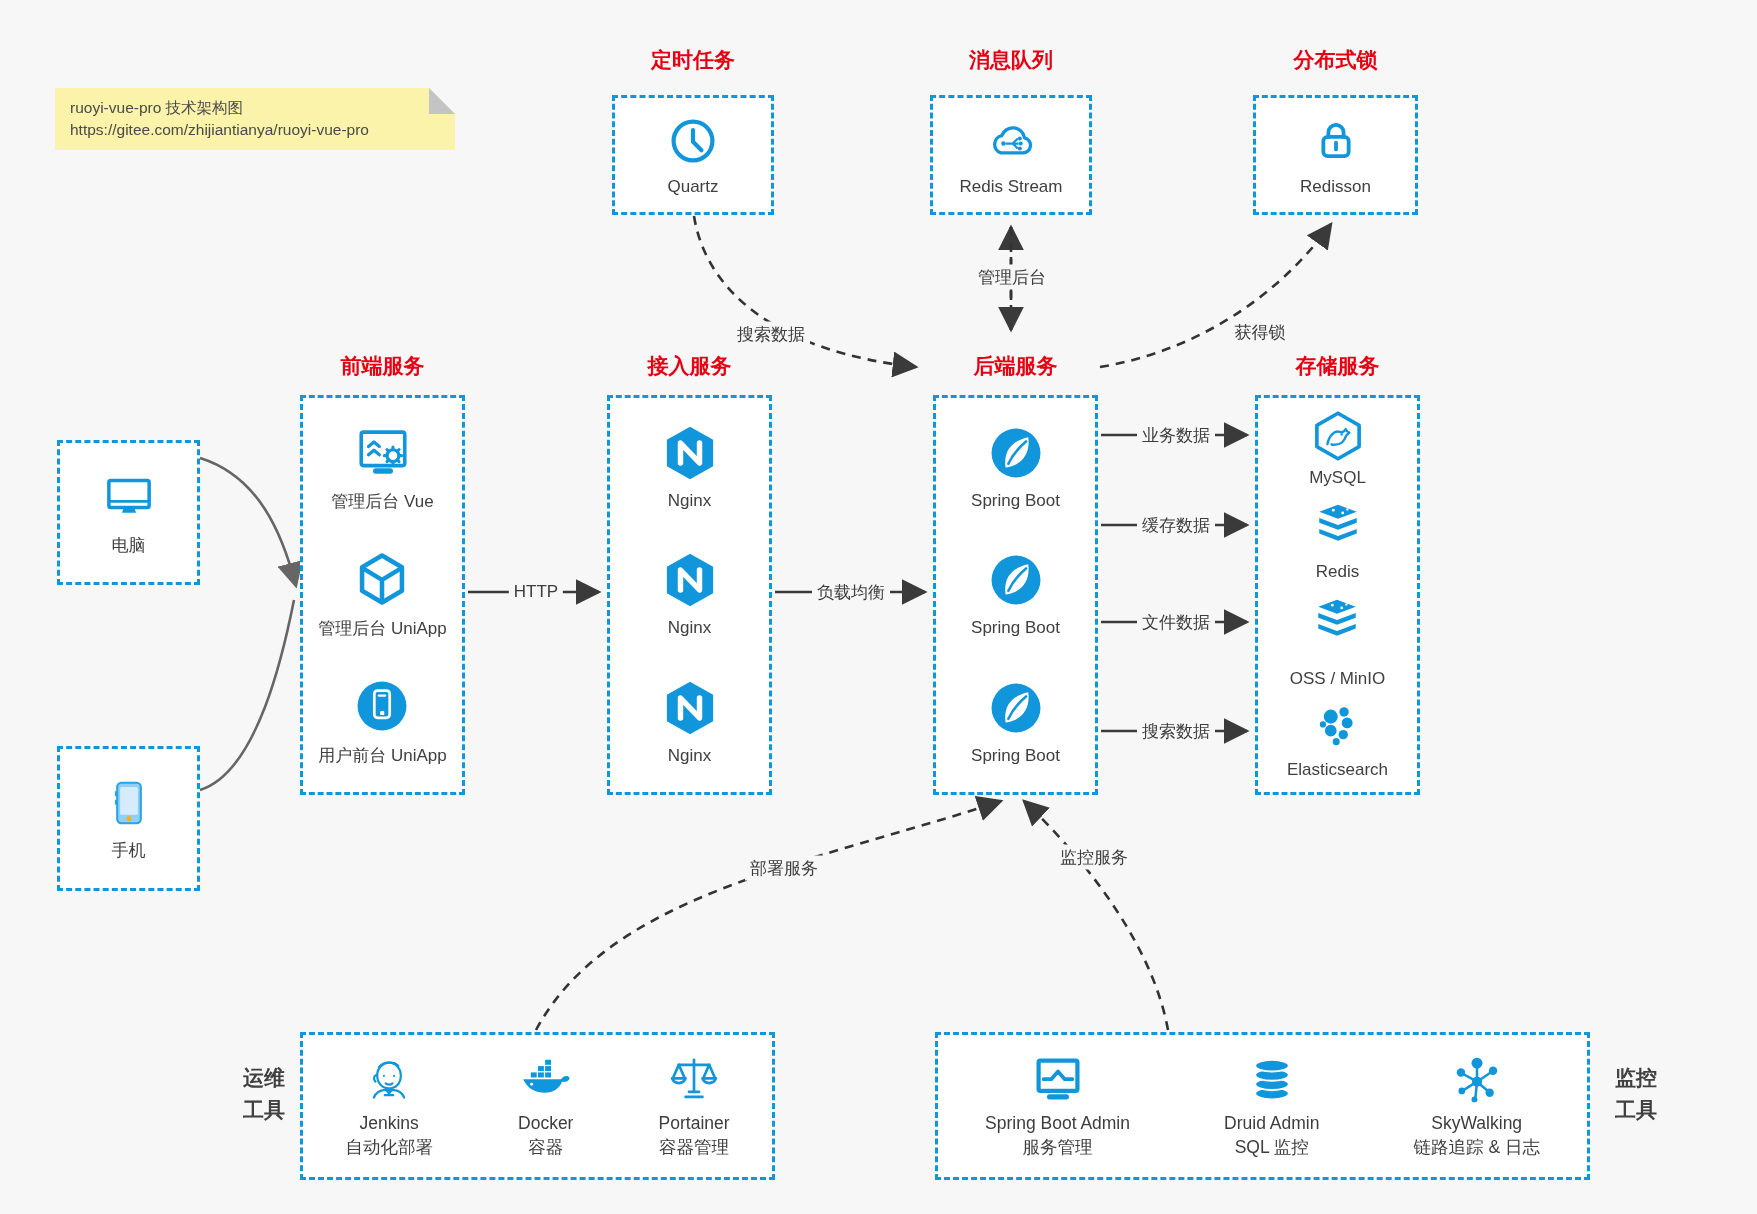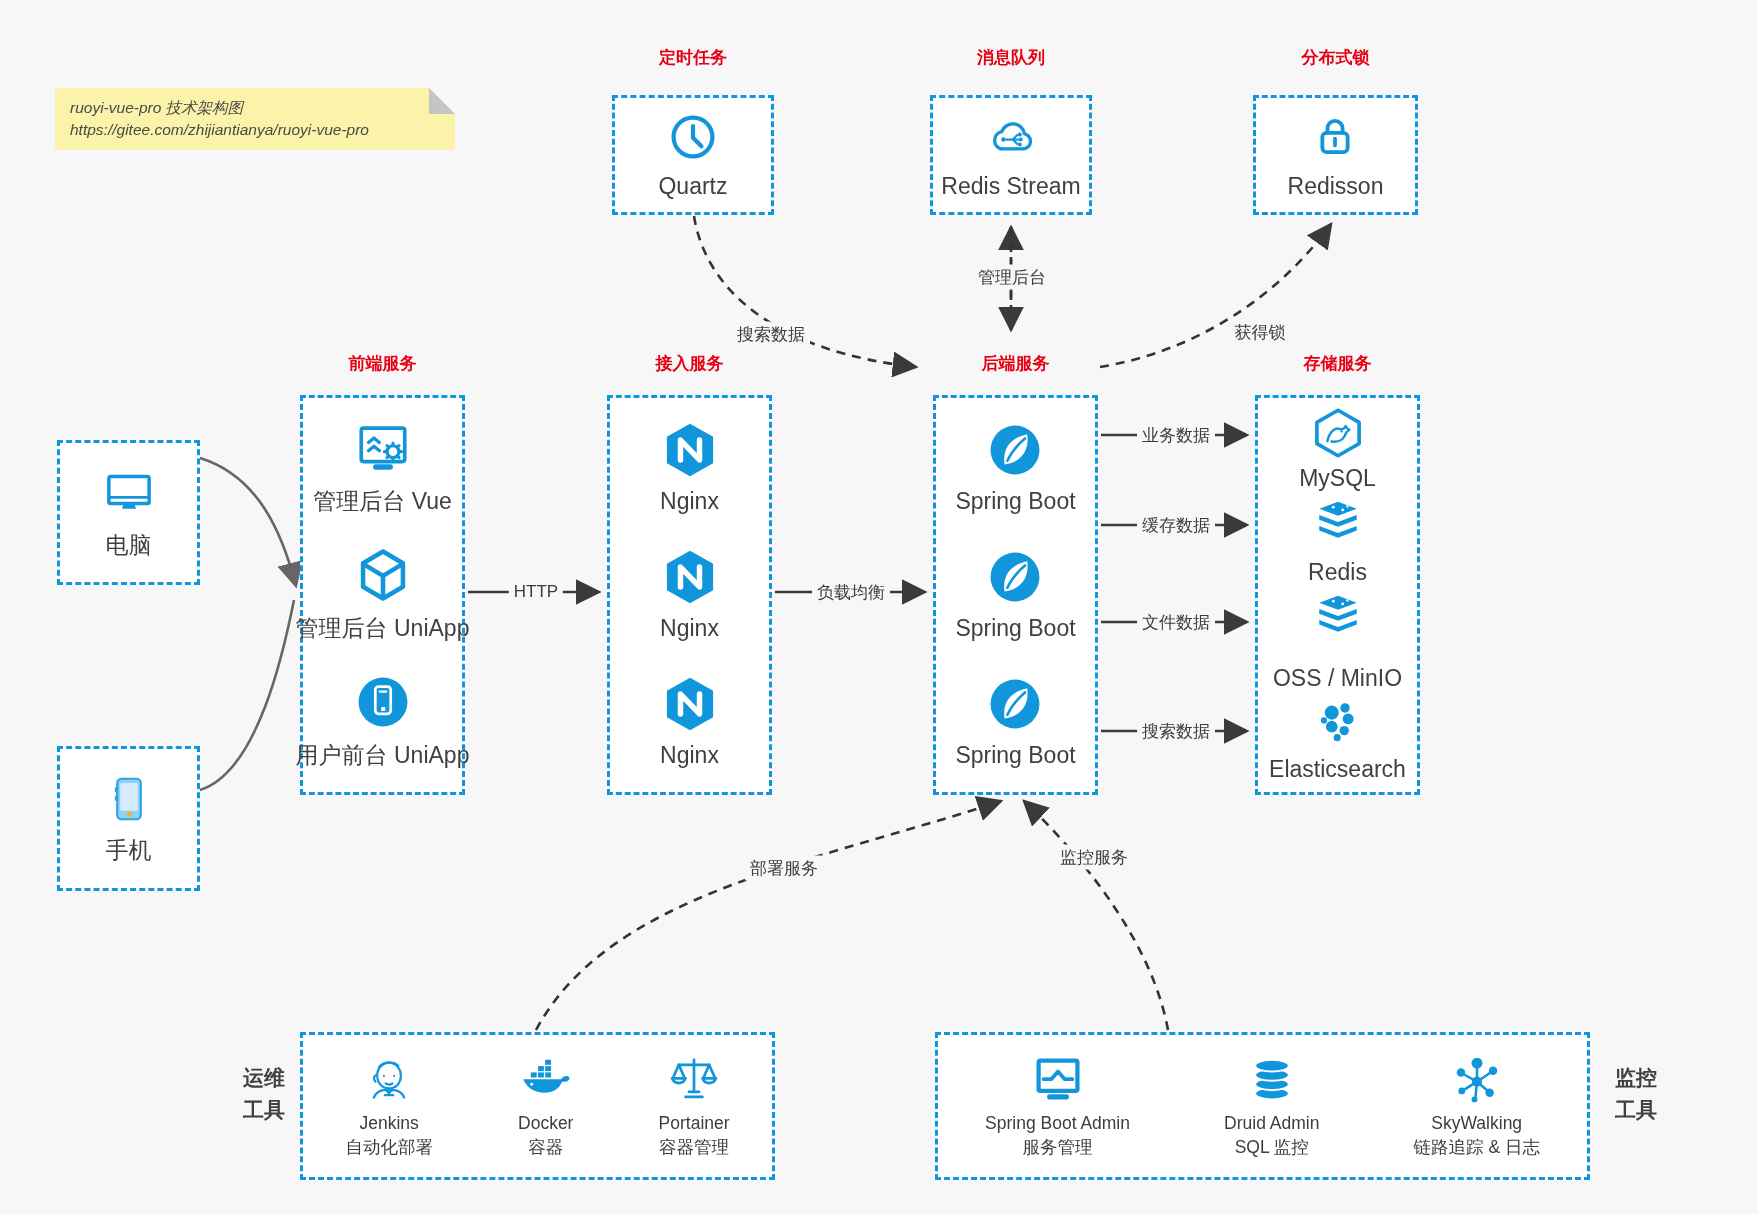--- a/index.html
+++ b/index.html
@@ -1,32 +1,32 @@
 <!DOCTYPE html>
 <html><head>
 <meta charset="utf-8">
 <style>
   html,body{margin:0;padding:0;background:#f7f7f8;}
   #canvas{position:relative;width:1757px;height:1214px;background:#f7f7f8;overflow:hidden;
           font-family:"Liberation Sans","DejaVu Sans",sans-serif;}
   svg.overlay{position:absolute;left:0;top:0;z-index:1;}
   .sticky-note{position:absolute;left:55px;top:88px;width:400px;height:62px;background:#faf3a9;
                z-index:2;padding:9px 0 0 15px;box-sizing:border-box;}
-  .sticky-note .note-line{font-size:15.5px;line-height:1.45;color:#4a4a4a;white-space:nowrap;font-style:italic;}
+  .sticky-note .note-line{font-size:15.5px;line-height:1.45;color:#4a4a4a;white-space:nowrap;}
   .note-fold{position:absolute;top:0;right:0;width:26px;height:26px;}
   .group-title{position:absolute;z-index:3;text-align:center;color:#e60012;font-weight:700;
-               font-size:17px;white-space:nowrap;}
+               font-size:21px;white-space:nowrap;}
   .dash-box{position:absolute;z-index:2;background:#fff;border:3px dashed #1296db;
             box-sizing:border-box;display:flex;flex-direction:column;align-items:center;
             justify-content:space-around;padding:6px 0;}
   .row-box{position:absolute;z-index:2;background:#fff;border:3px dashed #1296db;
            box-sizing:border-box;display:flex;flex-direction:row;align-items:center;
            justify-content:space-around;}
   .node{display:flex;flex-direction:column;align-items:center;gap:9px;}
-  .node-label{font-size:23px;color:#404040;white-space:nowrap;}
+  .node-label{font-size:17px;color:#404040;white-space:nowrap;}
   .b-node{display:flex;flex-direction:column;align-items:center;gap:5px;text-align:center;}
   .b-label{font-size:17.5px;color:#3d3d3d;line-height:1.32;white-space:nowrap;}
   .side-label{position:absolute;z-index:3;color:#404040;font-weight:700;font-size:21px;
               line-height:1.5;text-align:center;}
   .edge-label{position:absolute;z-index:3;transform:translate(-50%,-50%);background:#f7f7f8;
               padding:1px 5px;font-size:17px;color:#3c3c3c;white-space:nowrap;}
   .icon{display:block;}
 </style>
 </head>
 <body>

